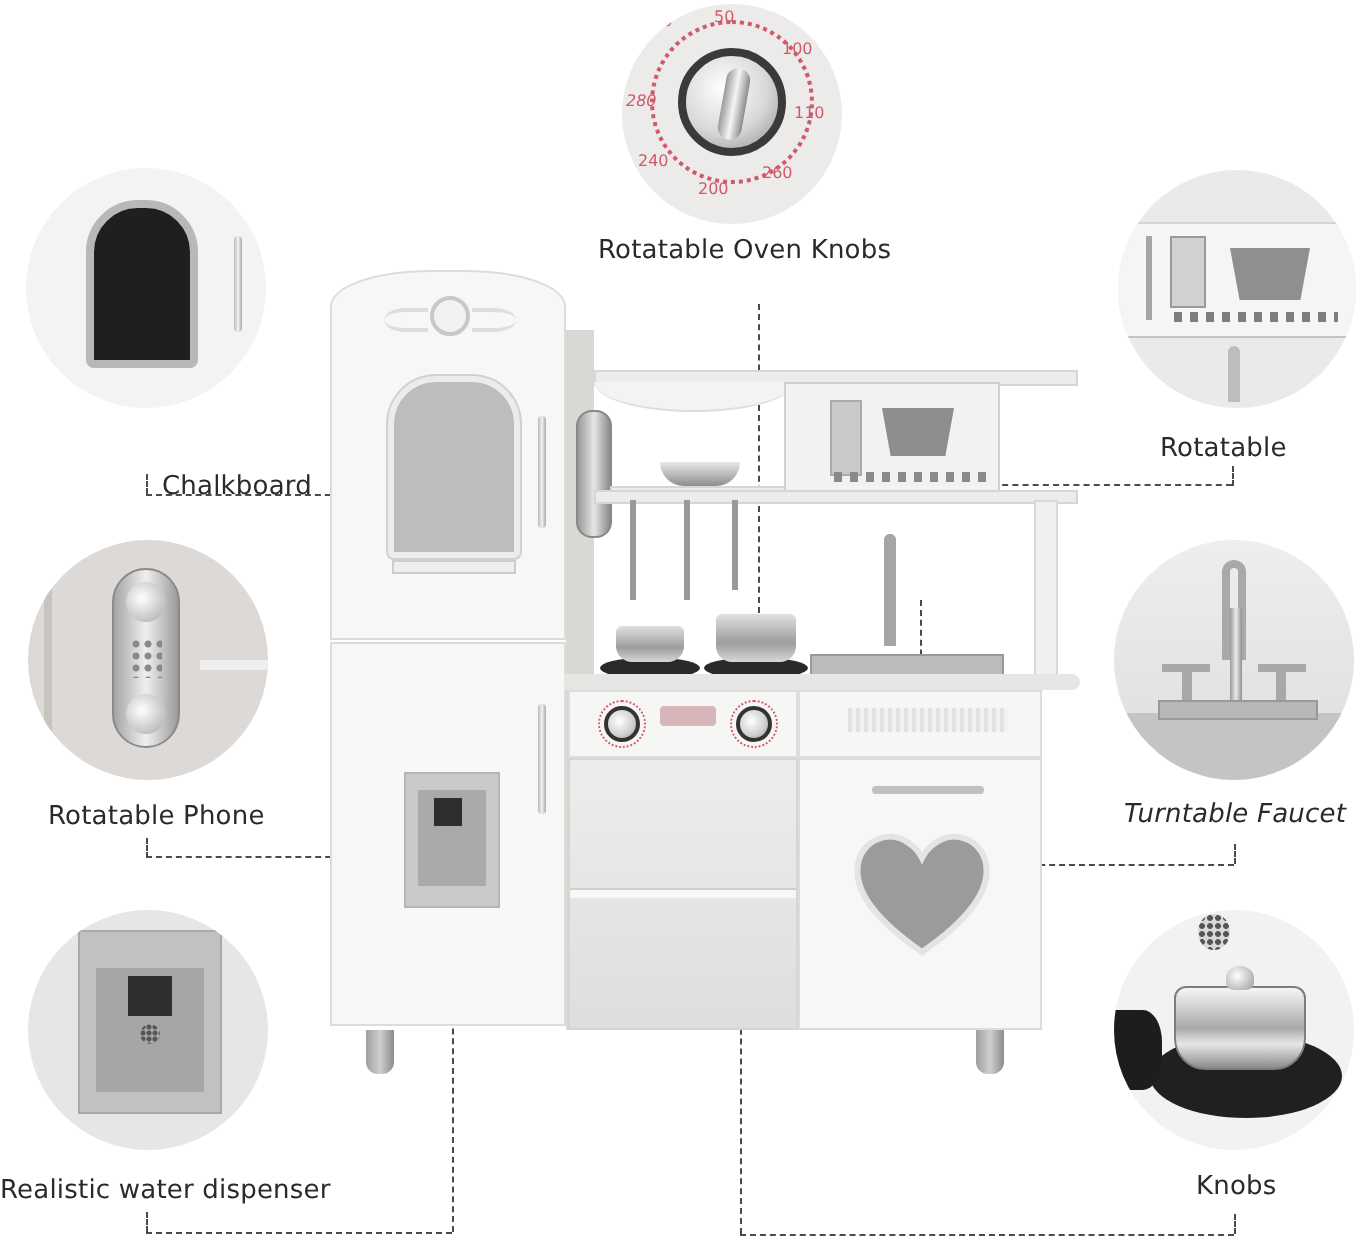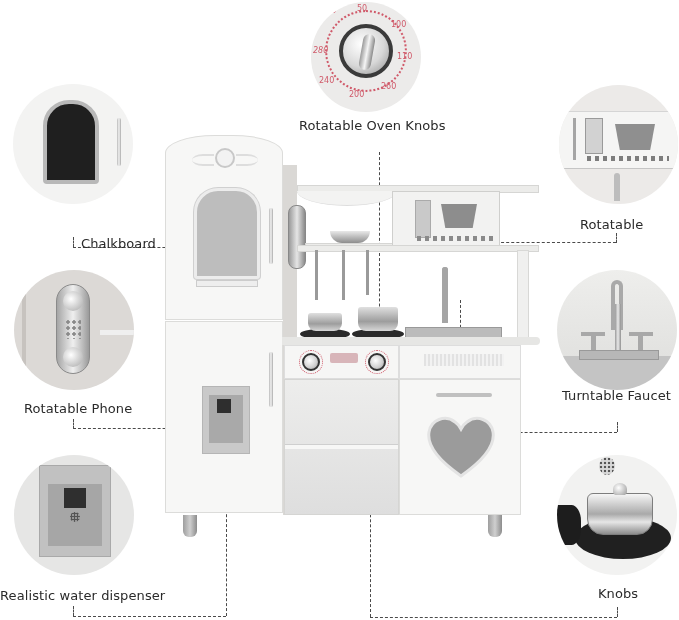--- a/index.html
+++ b/index.html
@@ -168,21 +168,21 @@
 
 <div class="circle" style="left:557px;top:270px;width:120px;height:120px;background:linear-gradient(180deg,#eeeeec 0,#e2e2e0 72%,#c4c4c4 72%,#c4c4c4 100%);">
   <div class="abs" style="left:54px;top:10px;width:12px;height:50px;border:4px solid #a9a9a9;border-bottom:none;border-radius:10px 10px 0 0;box-sizing:border-box;"></div>
   <div class="abs" style="left:58px;top:34px;width:6px;height:50px;background:linear-gradient(90deg,#9a9a9a,#eaeaea,#8f8f8f);"></div>
   <div class="abs" style="left:24px;top:62px;width:24px;height:4px;background:#a8a8a8;"></div>
   <div class="abs" style="left:34px;top:62px;width:5px;height:20px;background:#a8a8a8;"></div>
   <div class="abs" style="left:72px;top:62px;width:24px;height:4px;background:#a8a8a8;"></div>
   <div class="abs" style="left:81px;top:62px;width:5px;height:20px;background:#a8a8a8;"></div>
   <div class="abs" style="left:22px;top:80px;width:78px;height:8px;background:#b7b7b7;border:1px solid #999;"></div>
 </div>
-<div class="label" style="left:562px;top:388px;">Turntable Faucet</div>
+<div class="label" style="left:562px;top:400px;font-style:italic;">Turntable Faucet</div>
 
 <div class="circle" style="left:14px;top:455px;width:120px;height:120px;background:#e6e6e5;">
   <div class="abs" style="left:25px;top:10px;width:70px;height:90px;background:#c1c1c1;border:1px solid #a9a9a9;">
     <div class="abs" style="left:8px;top:18px;width:54px;height:62px;background:#a6a6a6;"></div>
     <div class="abs" style="left:24px;top:22px;width:22px;height:20px;background:#2f2f2f;"></div>
     <div class="abs" style="left:30px;top:46px;width:10px;height:10px;border-radius:50%;background:radial-gradient(circle,#555 1px,transparent 1.5px) 0 0/3px 3px;"></div>
   </div>
 </div>
 <div class="label" style="left:0px;top:588px;">Realistic water dispenser</div>
 

